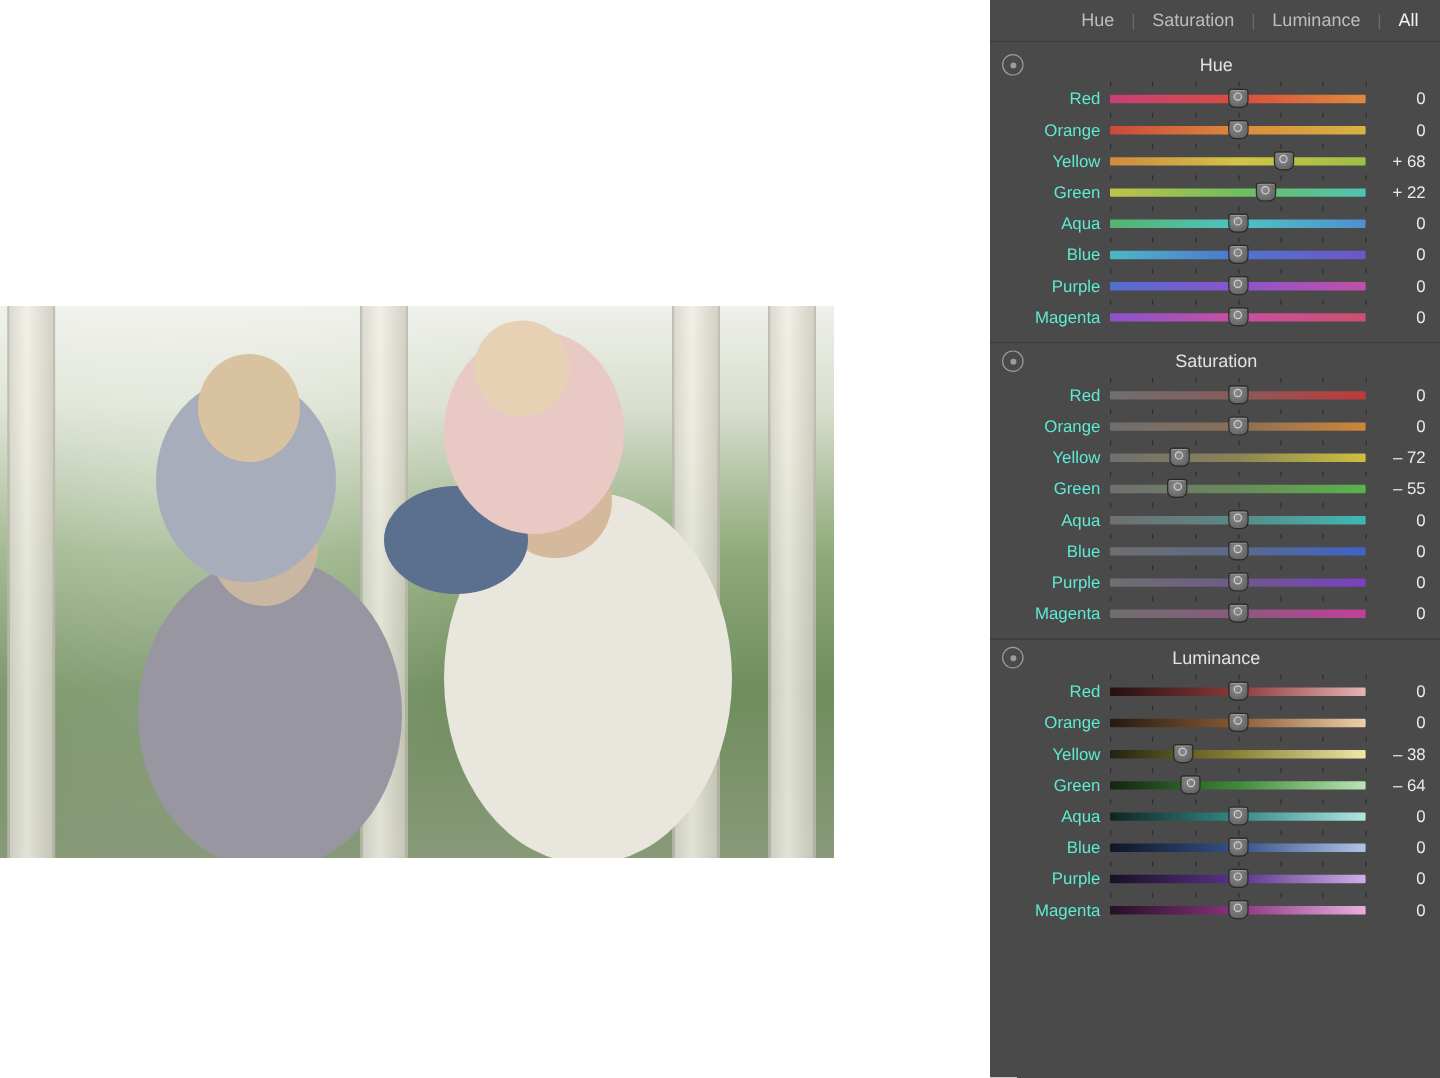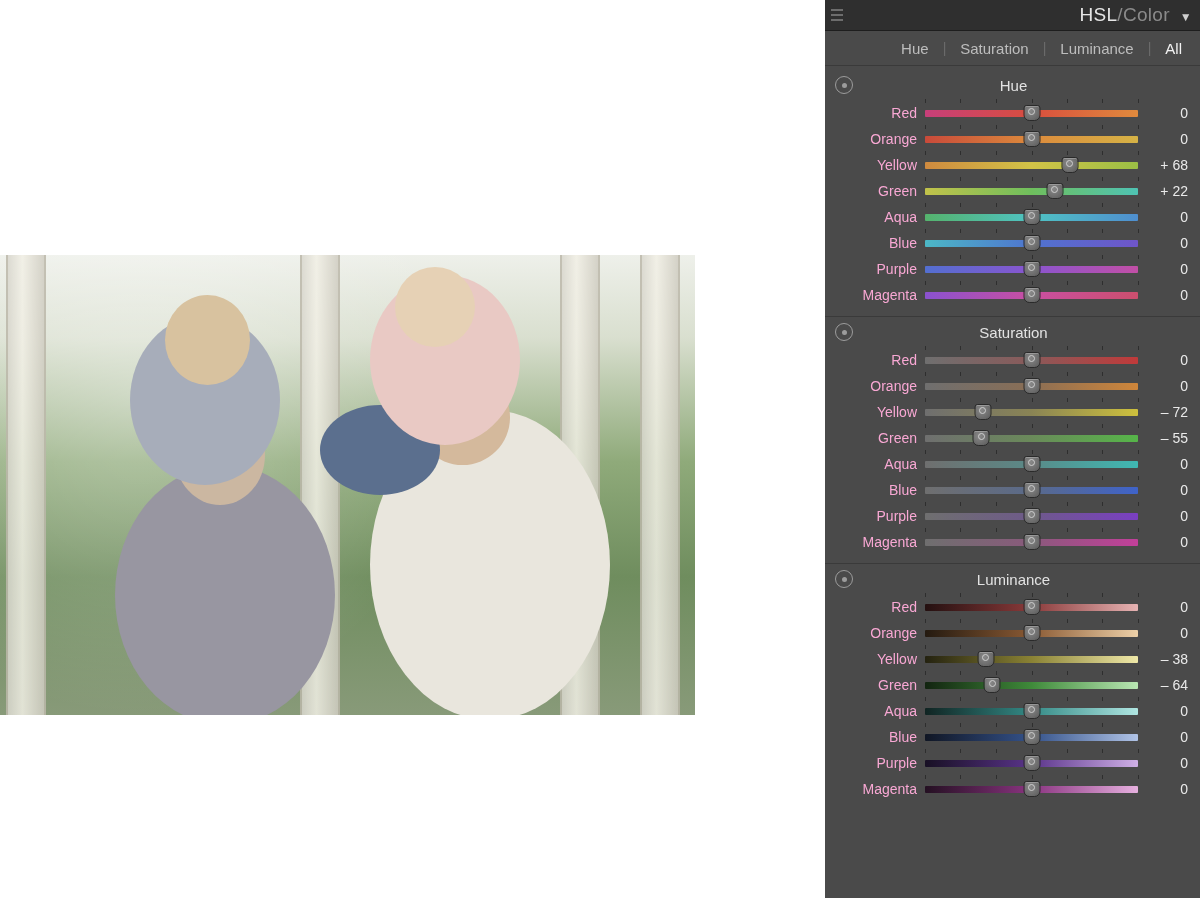--- a/index.html
+++ b/index.html
@@ -158,21 +158,21 @@
   }
 
   .row {
     display: flex;
     align-items: center;
     height: 26px;
   }
   .row .label {
     width: 82px;
     text-align: right;
-    color: #f9a8d4;
+    color: #5eead4;
     font-size: 14px;
     padding-right: 8px;
   }
   .row .value {
     width: 44px;
     text-align: right;
     color: #eaeaea;
     font-size: 14px;
     padding-left: 6px;
     font-variant-numeric: tabular-nums;
@@ -243,29 +243,20 @@
     <div class="blob kid-a-head"></div>
     <div class="blob person-b"></div>
     <div class="blob person-b-head"></div>
     <div class="blob kid-b-legs"></div>
     <div class="blob kid-b"></div>
     <div class="blob kid-b-head"></div>
   </div>
 
   <div class="panel">
 
-    <div class="panel-header">
-      <span class="panel-grip"></span>
-      <span class="panel-title">
-        <span class="bright">HSL</span>
-          <span class="dim"> / </span>
-          <span class="dim">Color</span>
-        <span class="tri">▼</span>
-      </span>
-    </div>
 
     <div class="tabs" id="tabs">
         <span class="tab">Hue</span>
         <span class="sep">|</span>
         <span class="tab">Saturation</span>
         <span class="sep">|</span>
         <span class="tab">Luminance</span>
         <span class="sep">|</span>
         <span class="tab active">All</span>
       </div>

